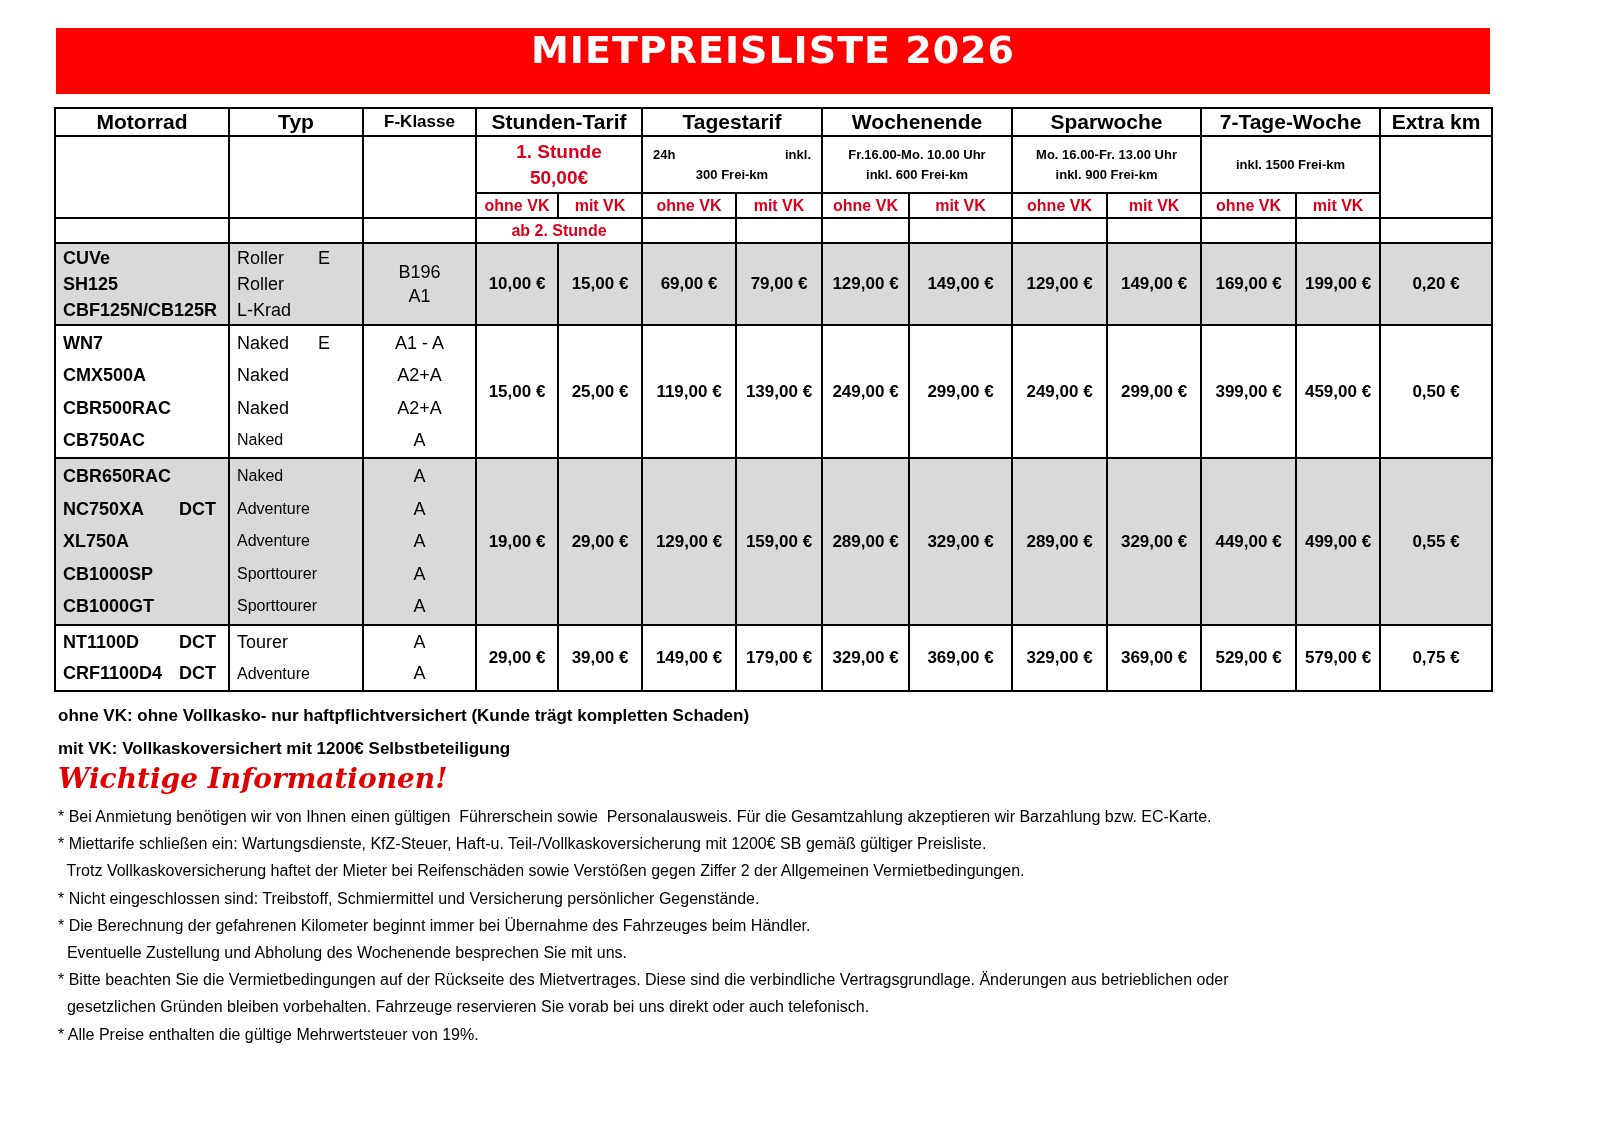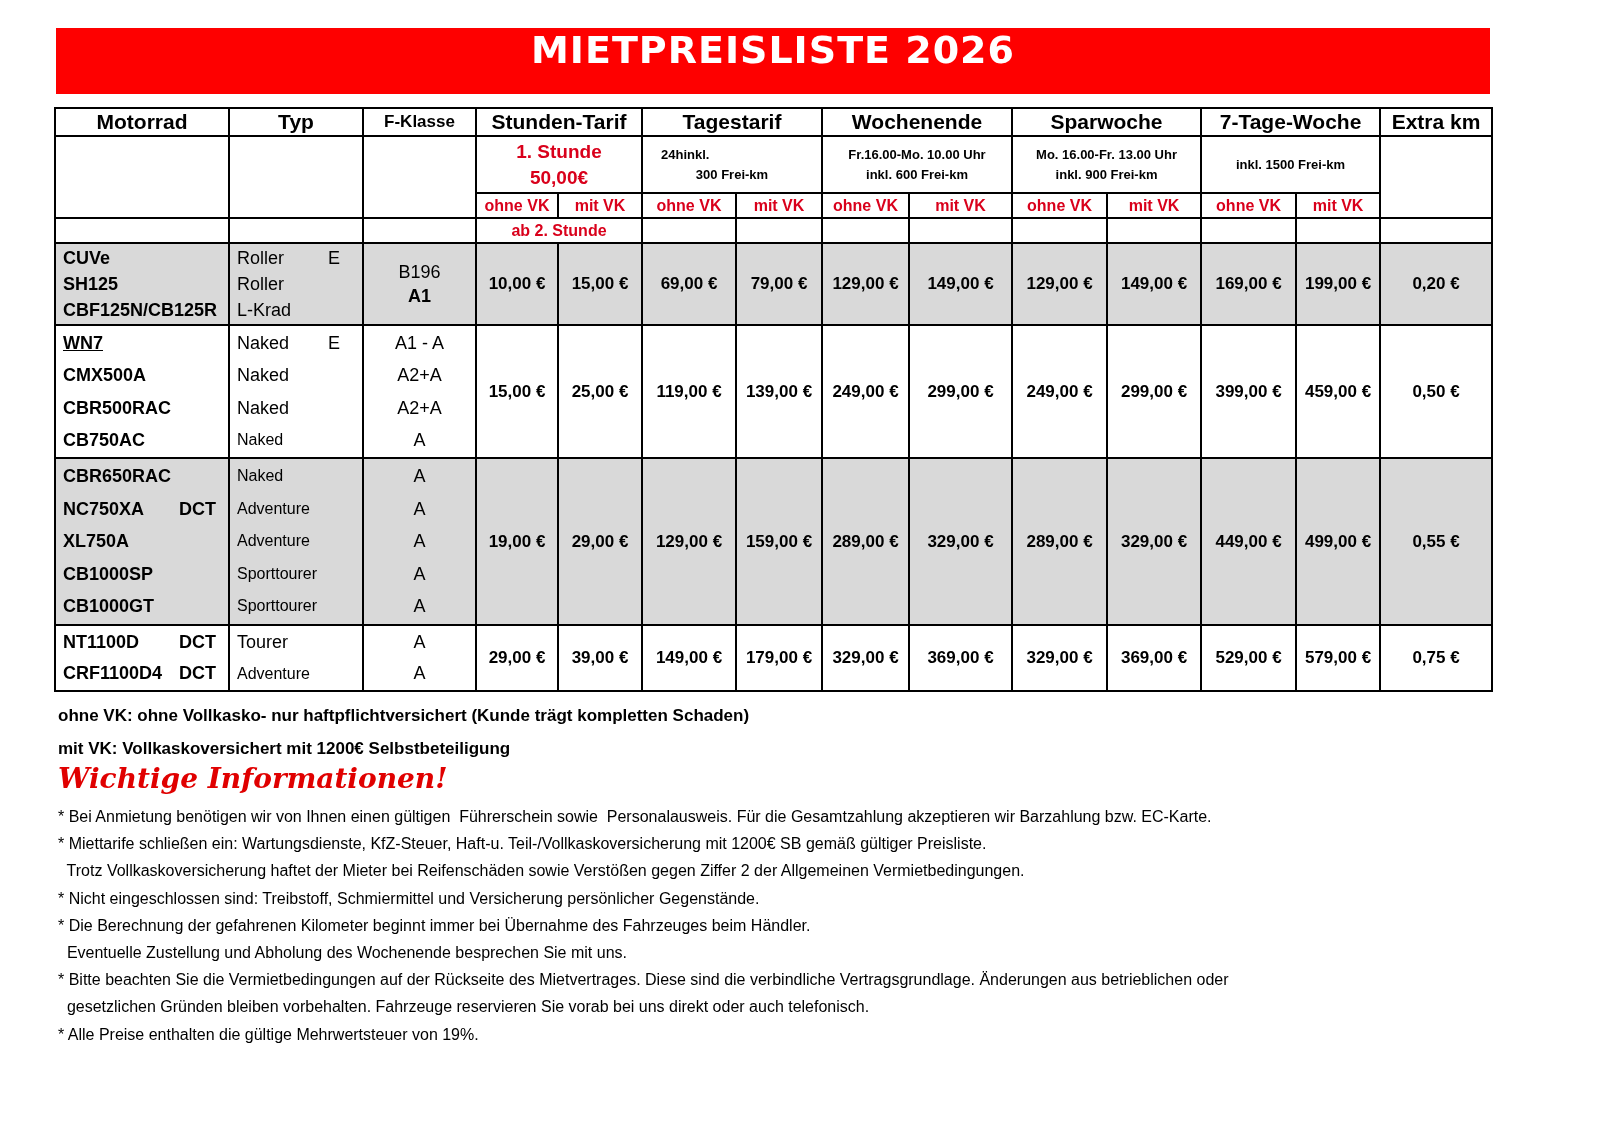--- a/index.html
+++ b/index.html
@@ -9,25 +9,25 @@
   table.prices { position:absolute; left:54px; top:107px; border-collapse:collapse; table-layout:fixed; width:1437px; }
   table.prices td { border:2px solid #000; padding:0; text-align:center; vertical-align:middle; font-family:"Liberation Sans", sans-serif; }
   .h1 td { height:26px; font-weight:bold; font-size:21px; }
   .h1 td.small { font-size:17px; }
   .h2 td { height:55px; }
   .h3 td { height:23px; color:#d9001b; font-weight:bold; font-size:16px; }
   .h4 td { height:23px; }
   .stunde1 { color:#d9001b; font-size:19px; font-weight:bold; line-height:26px; }
   .tiny { font-size:13px; font-weight:bold; line-height:20px; }
   .ab2 { color:#d9001b; font-weight:bold; font-size:16px; }
-  .tag-top { display:flex; justify-content:flex-start; padding:0 18px; }
+  .tag-top { display:flex; justify-content:space-between; padding:0 10px; }
   tr.grey td { background:#d9d9d9; }
   td.model, td.typ { text-align:left !important; }
   .model-line { font-weight:bold; font-size:18px; padding-left:7px; display:flex; justify-content:space-between; padding-right:12px; }
-  .typ-line { font-size:18px; padding-left:7px; display:flex; justify-content:space-between; padding-right:22px;align-items:center; }
+  .typ-line { font-size:18px; padding-left:7px; display:flex; justify-content:space-between; padding-right:32px;align-items:center; }
   .typ-line.sm { font-size:16px; }
   .fk-line { font-size:18px; }
   .price { font-weight:bold; font-size:17px; }
   .legend { position:absolute; left:58px; font-weight:bold; font-size:17px; }
   .info-title { position:absolute; left:58px; top:762px; color:#e00000; font-family:"DejaVu Serif", serif; font-style:italic; font-weight:bold; font-size:28px; }
   .info-list { position:absolute; left:58px; top:803px; font-size:16px; line-height:27.2px; }
   .info-list div { white-space:pre; }
 </style>
 </head>
 <body>
@@ -144,37 +144,37 @@
             <span>Roller</span>
             <span></span>
           </div>
           <div class="typ-line" style="line-height: 26px;">
             <span>L-Krad</span>
             <span></span>
           </div>
         </td>
         <td>
           <div class="fk-line" style="line-height: 24px;">B196</div>
-          <div class="fk-line" style="line-height: 24px; font-weight: bold;">A1</div>
+          <div class="fk-line" style="line-height: 24px;">A1</div>
         </td>
         <td class="price">10,00 €</td>
         <td class="price">15,00 €</td>
         <td class="price">69,00 €</td>
         <td class="price">79,00 €</td>
         <td class="price">129,00 €</td>
         <td class="price">149,00 €</td>
         <td class="price">129,00 €</td>
         <td class="price">149,00 €</td>
         <td class="price">169,00 €</td>
         <td class="price">199,00 €</td>
         <td class="price">0,20 €</td>
       </tr>
       <tr style="height: 133px;">
         <td class="model">
-          <div class="model-line" style="line-height: 32.25px; text-decoration: underline;">
+          <div class="model-line" style="line-height: 32.25px;">
             <span>WN7</span>
             <span></span>
           </div>
           <div class="model-line" style="line-height: 32.25px;">
             <span>CMX500A</span>
             <span></span>
           </div>
           <div class="model-line" style="line-height: 32.25px;">
             <span>CBR500RAC</span>
             <span></span>

